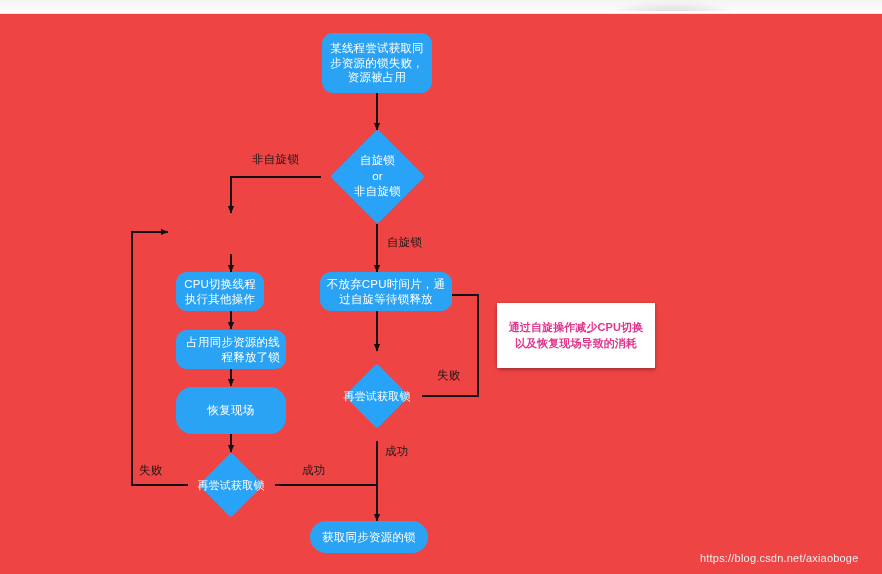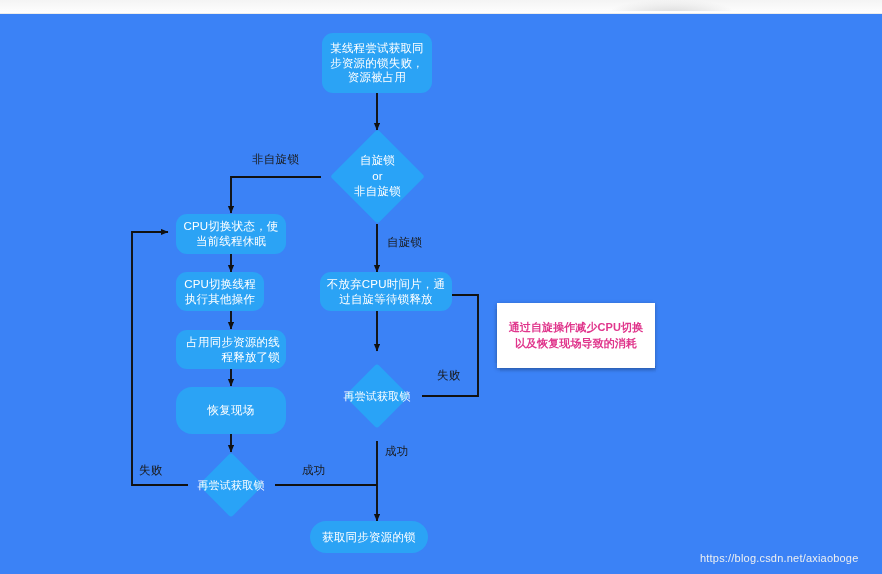--- a/index.html
+++ b/index.html
@@ -7,21 +7,21 @@
     padding: 0;
     background: #ffffff;
   }
   body {
     font-family: "Liberation Sans", "DejaVu Sans", sans-serif;
   }
   #canvas {
     position: relative;
     width: 882px;
     height: 574px;
-    background: #3b82f6;
+    background: #ef4444;
     overflow: hidden;
   }
   
   .top-band {
     position: absolute;
     left: 0;
     top: 0;
     width: 882px;
     height: 13px;
     background: linear-gradient(180deg, #f4f4f4 0%, #fafafa 60%, #ffffff 100%);
@@ -201,23 +201,20 @@
     <div class="diamond-shape"></div>
     <div class="diamond-label" style="left:-33px; width:133px;">
       <span>
         <span>自旋锁</span><br>
         <span>or</span><br>
         <span>非自旋锁</span>
       </span>
     </div>
   </div>
 
-  <div class="node rrect" style="left:176px; top:214px; width:110px; height:40px;">
-    <span>CPU切换状态，使当前线程休眠</span>
-  </div>
 
   <div class="node rrect" style="left:176px; top:272px; width:88px; height:39px;">
     <span>CPU切换线程执行其他操作</span>
   </div>
 
   <div class="node rrect" style="left:176px; top:330px; width:110px; height:39px;text-align:right;">
     <span>占用同步资源的线程释放了锁</span>
   </div>
 
   <div class="node rrect pill" style="left:176px; top:387px; width:110px; height:47px;">

